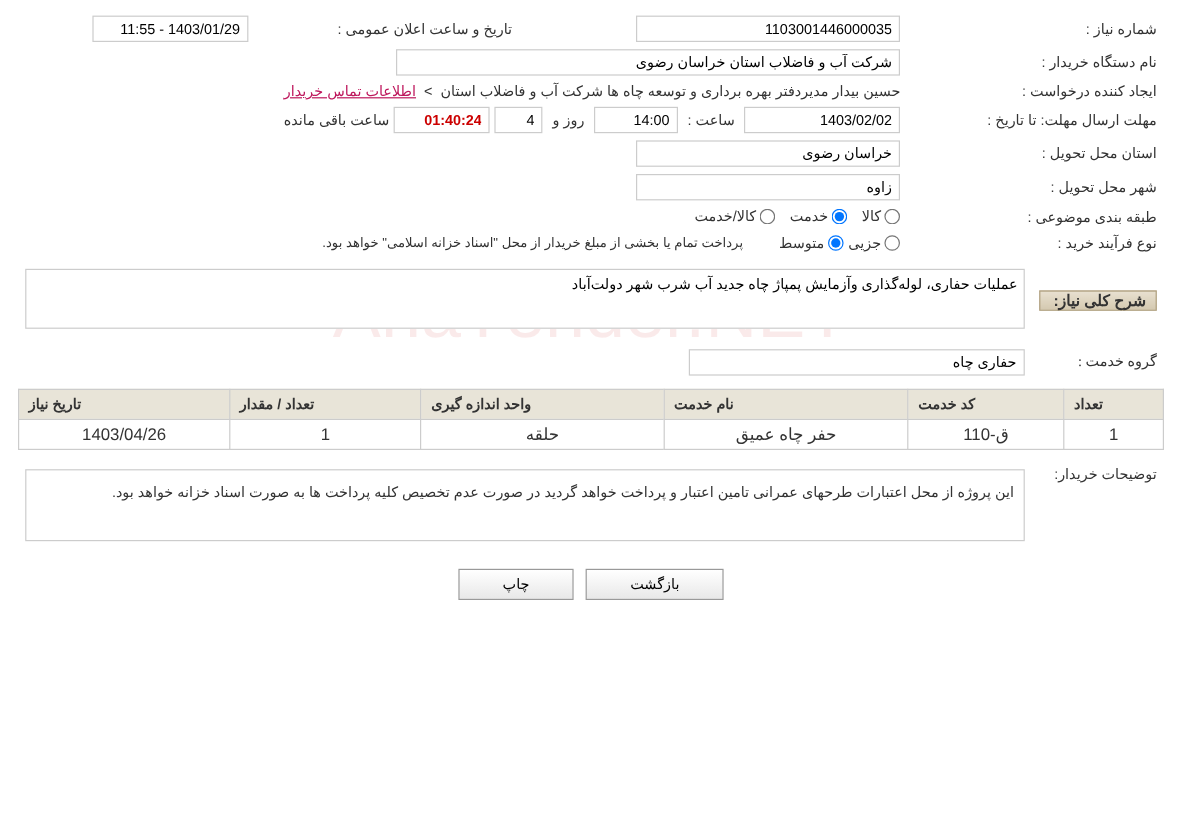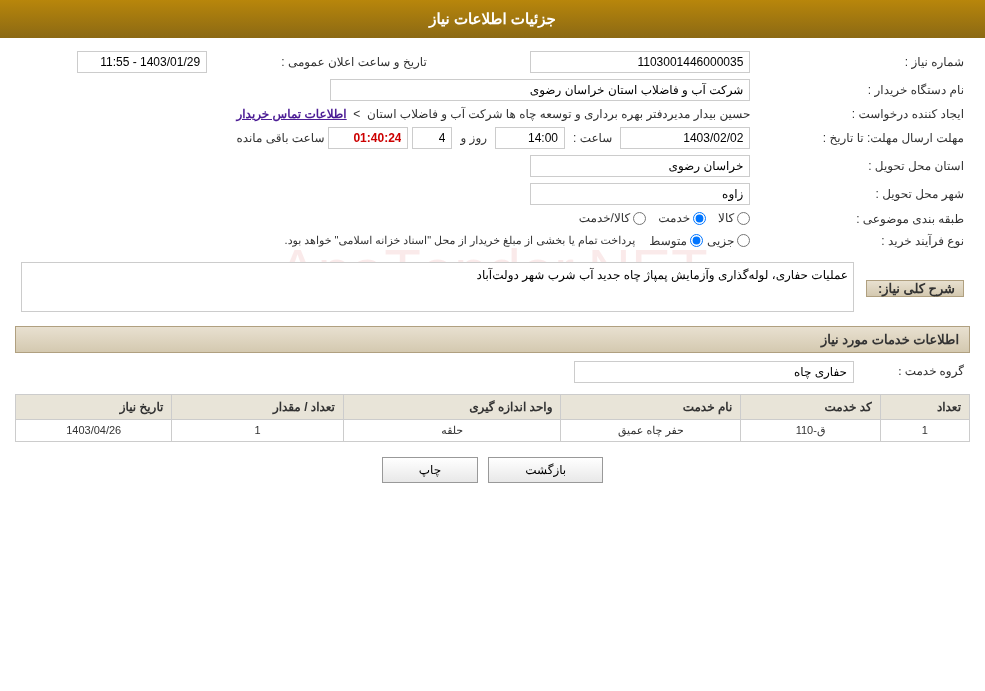--- a/index.html
+++ b/index.html
@@ -49,21 +49,21 @@
     .input-field {
       border: 1px solid #ccc;
       padding: 3px 6px;
       font-size: 12px;
       font-family: Tahoma, Arial, sans-serif;
       direction: rtl;
       background: #fff;
     }
     .input-medium { width: 220px; }
     .input-small { width: 130px; }
-    .link-blue { color: #4c1d95; text-decoration: underline; cursor: pointer; font-weight: bold; }
+    .link-blue { color: #be185d; text-decoration: underline; cursor: pointer; }
     .section-header {
       background: linear-gradient(to bottom, #e8e0d0, #d4c9b0);
       border: 1px solid #b0a080;
       padding: 5px 10px;
       font-size: 13px;
       font-weight: bold;
       margin: 8px 0 5px 0;
       text-align: right;
     }
     .radio-group { display: inline-flex; gap: 12px; align-items: center; direction: rtl; }
@@ -83,28 +83,28 @@
     }
     .services-table {
       width: 100%;
       border-collapse: collapse;
       margin-top: 5px;
     }
     .services-table th {
       background: #e8e4d8;
       border: 1px solid #ccc;
       padding: 5px 8px;
-      text-align: right;
+      text-align: left;
       font-size: 12px;
     }
     .services-table td {
       border: 1px solid #ccc;
       padding: 4px 8px;
       text-align: center;
-      font-size: 11px;
+      font-size: 14px;
     }
     .services-table tr:nth-child(even) td { background: #f9f7f2; }
     .desc-box {
       border: 1px solid #ccc;
       padding: 8px;
       margin: 5px 0;
       font-size: 12px;
       direction: rtl;
       text-align: right;
       line-height: 1.7;
@@ -155,23 +155,20 @@
     .content-over-watermark {
       position: relative;
       z-index: 1;
     }
   </style>
 </head>
 <body>
 
 <div class="page-wrapper">
 
-  <div class="header-bar">
-    <span>جزئیات اطلاعات نیاز</span>
-  </div>
 
   <div class="content watermark-container">
 
     <div class="watermark-img">AnaТender.NET</div>
 
     <div class="content-over-watermark">
 
       <table class="info-table">
 
         <tbody>
@@ -274,21 +271,21 @@
           <td colspan="3" class="value-cell">
             <div class="row-flex" style="align-items: flex-start; flex-wrap: wrap;">
               <label class="radio-item">
                 <input type="radio" name="nooe" value="جزیی" style="">
                 <span>جزیی</span>
               </label>
               <label class="radio-item">
                 <input type="radio" name="nooe" value="متوسط" checked="" style="">
                 <span>متوسط</span>
               </label>
-              <span class="payment-note" style="margin-right: 10px; color: #333;">پرداخت تمام یا بخشی از مبلغ خریدار از محل "اسناد خزانه اسلامی" خواهد بود.</span>
+              <span class="payment-note" style="margin-right: 26px; color: #333;">پرداخت تمام یا بخشی از مبلغ خریدار از محل "اسناد خزانه اسلامی" خواهد بود.</span>
             </div>
           </td>
         </tr>
       </tbody>
         </table>
 
       <table class="info-table">
         <tbody>
             <tr>
           <td style="width:110px;" class="label-cell">
@@ -296,23 +293,20 @@
               <span>شرح کلی نیاز:</span>
             </div>
           </td>
           <td>
             <textarea class="textarea-field" rows="2" style="">عملیات حفاری، لوله‌گذاری وآزمایش پمپاژ چاه جدید آب شرب شهر دولت‌آباد</textarea>
           </td>
         </tr>
       </tbody>
         </table>
 
-      <div class="section-header">
-        <span>اطلاعات خدمات مورد نیاز</span>
-      </div>
 
       <table class="info-table">
         <tbody>
             <tr>
           <td style="width:110px;font-family:Liberation Serif, serif;" class="label-cell">
             <span>گروه خدمت :</span>
           </td>
           <td class="value-cell">
             <input class="input-field" style="width: 280px;" type="text" value="حفاری چاه" readonly="">
           </td>
@@ -336,20 +330,34 @@
             <td>1</td>
             <td>ق-110</td>
             <td>حفر چاه عمیق</td>
             <td>حلقه</td>
             <td>1</td>
             <td>1403/04/26</td>
           </tr>
         </tbody>
       </table>
 
+      <table class="info-table" style="margin-top:8px;">
+        <tbody>
+            <tr>
+          <td style="width:110px; vertical-align:top; padding-top:5px;" class="label-cell">
+            <span>توضیحات خریدار:</span>
+          </td>
+          <td>
+            <div class="desc-box">
+              <span>این پروژه از محل اعتبارات طرحهای عمرانی تامین اعتبار و پرداخت خواهد گردید در صورت عدم تخصیص کلیه پرداخت ها به صورت اسناد خزانه خواهد بود.</span>
+            </div>
+          </td>
+        </tr>
+      </tbody>
+        </table>
 
       <div class="btn-row">
         <button class="btn btn-back">بازگشت</button>
         <button class="btn btn-print">چاپ</button>
       </div>
     </div>
   </div>
 </div>
 
 </body></html>

